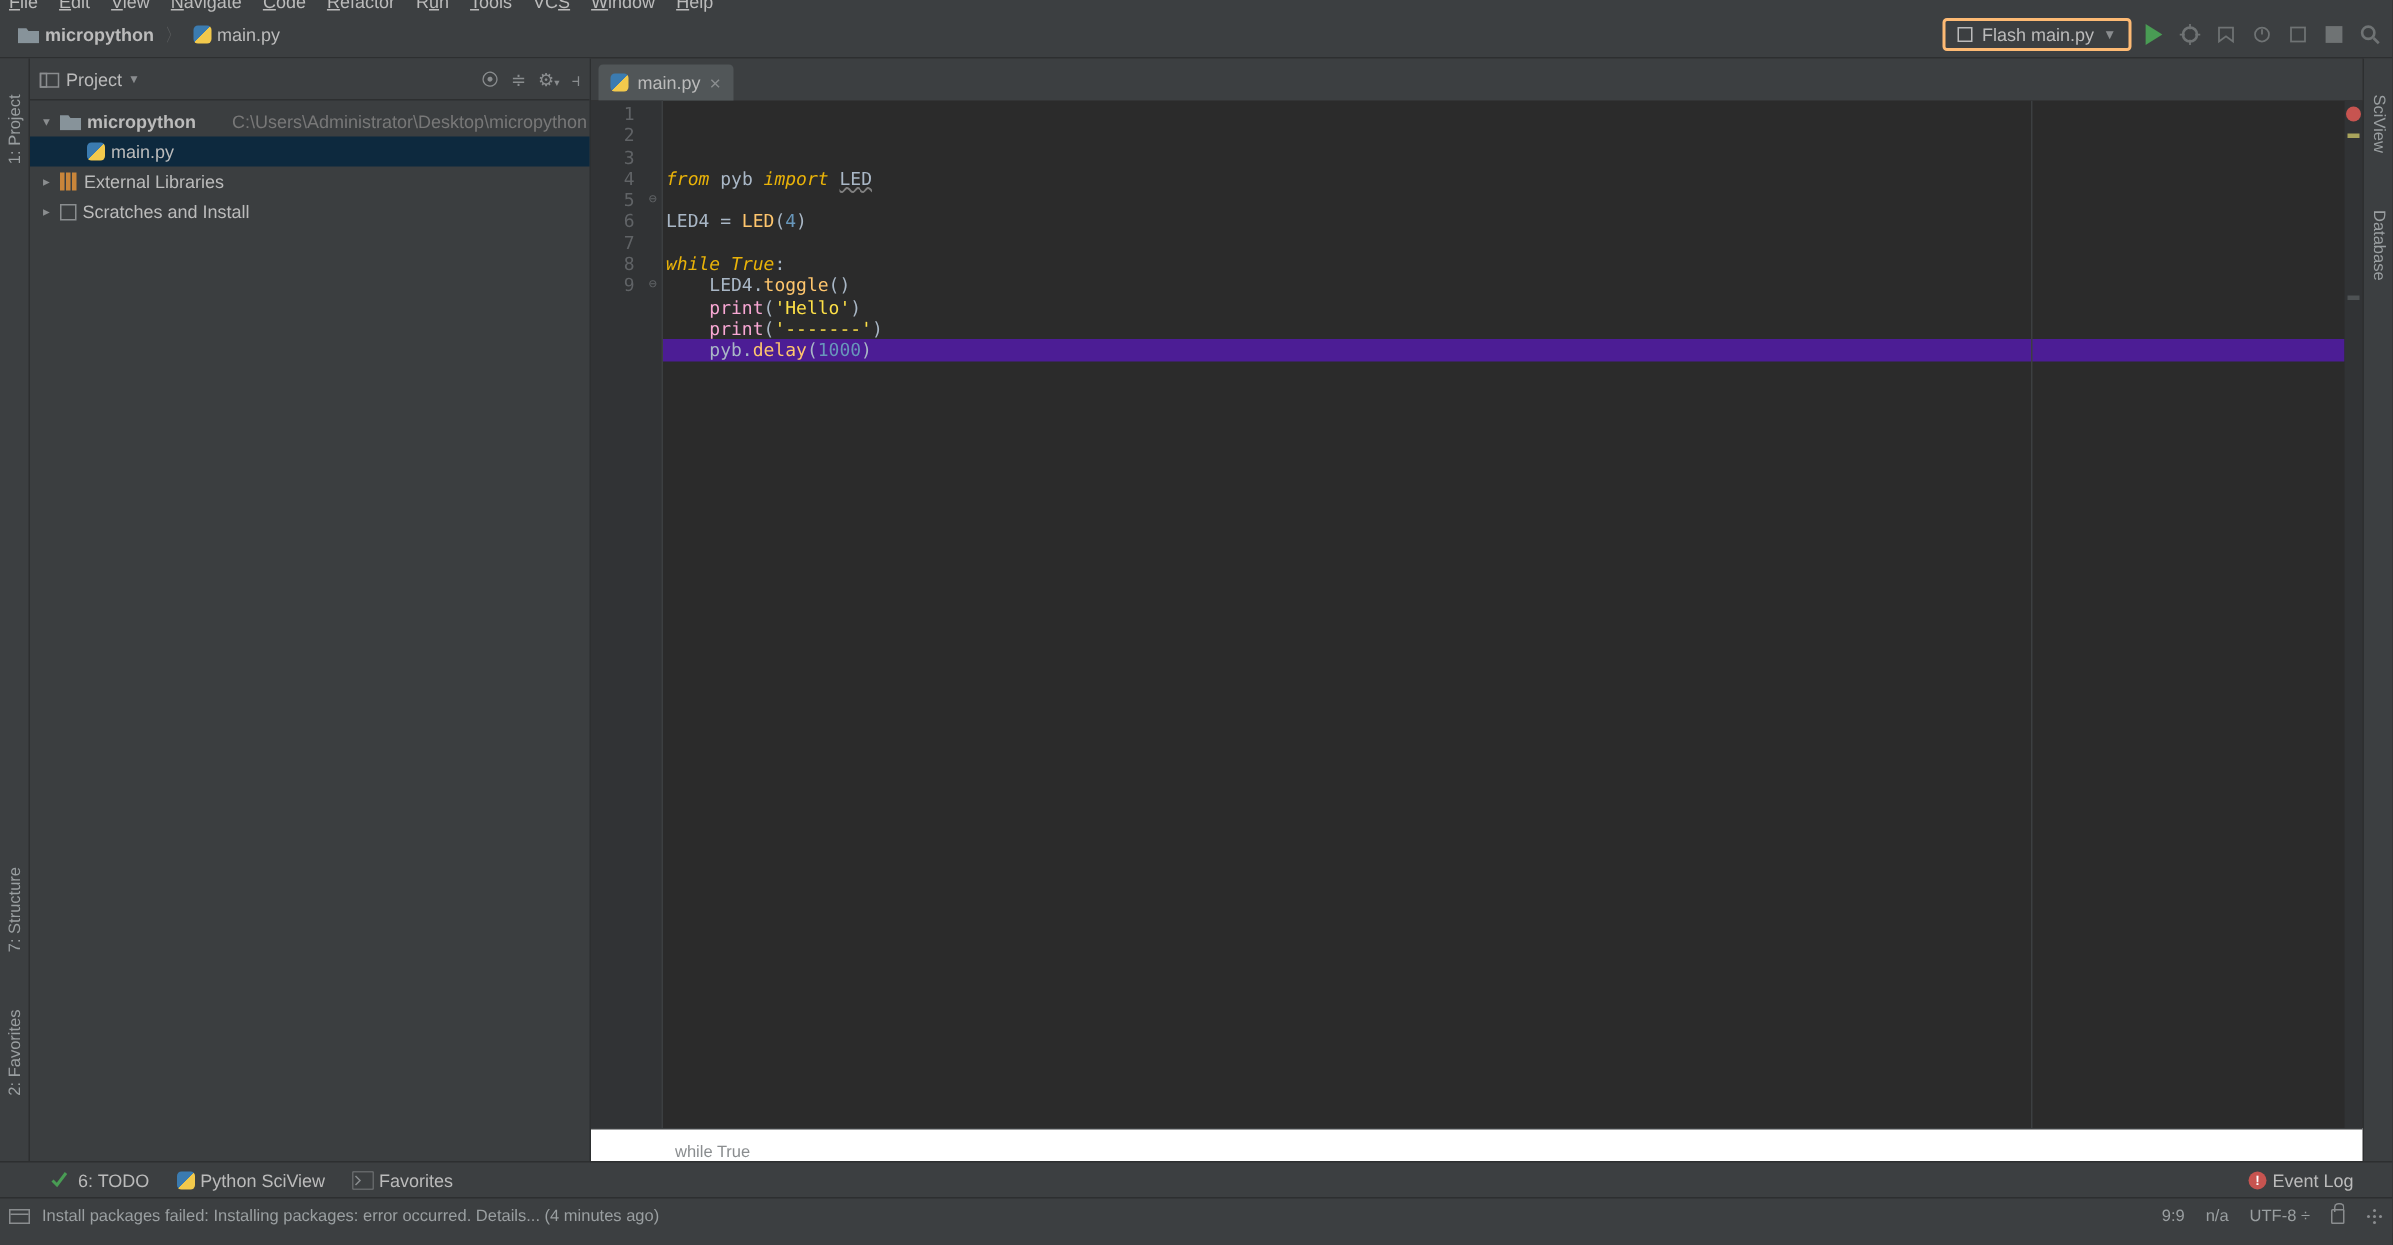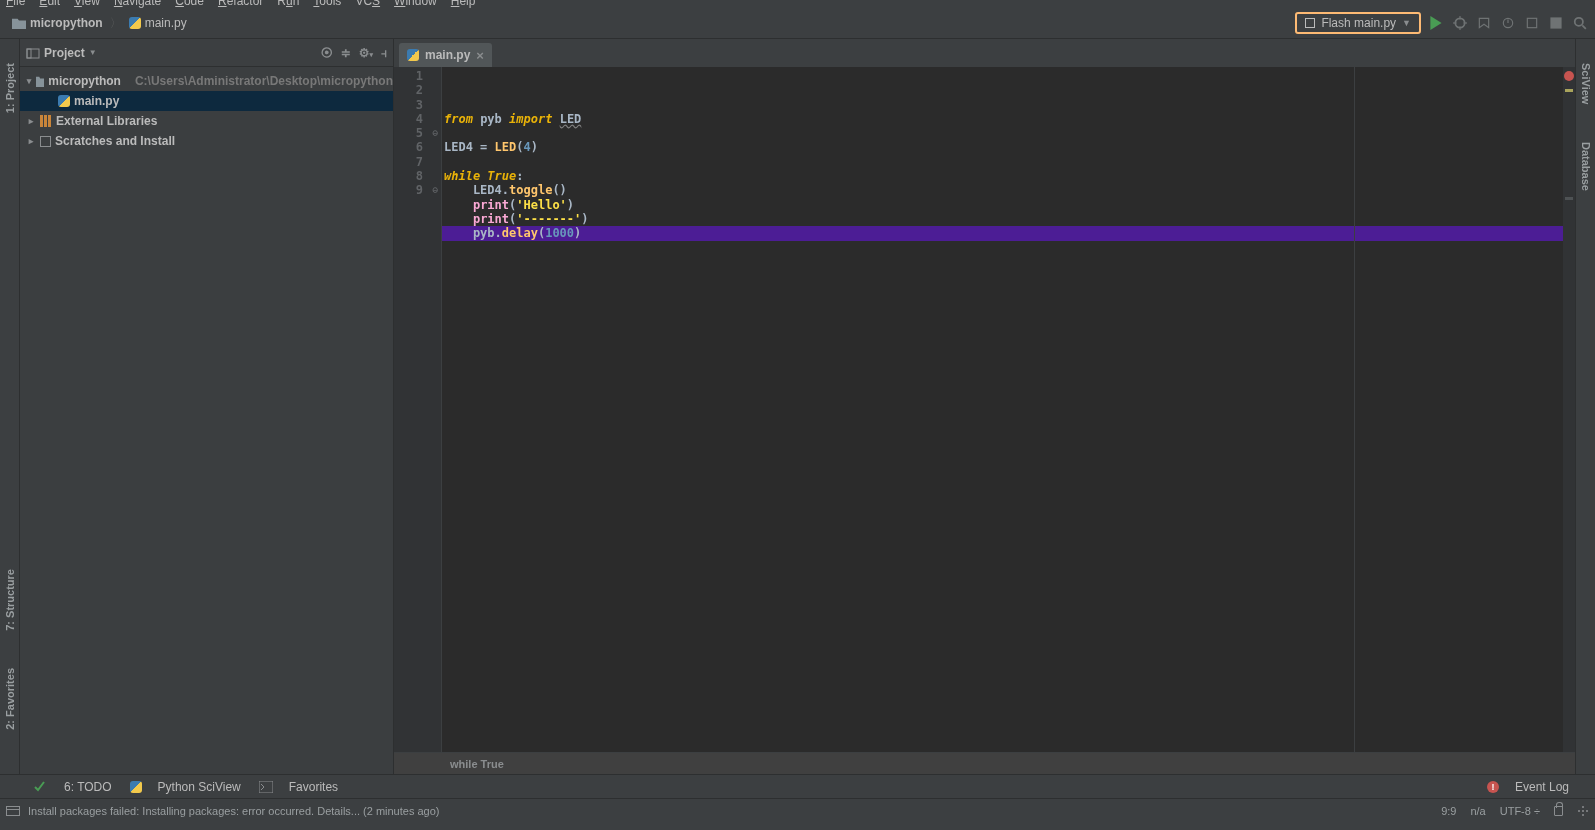--- a/index.html
+++ b/index.html
@@ -57,21 +57,20 @@
   width: 18px; height: 18px; display: flex; align-items: center; justify-content: center;
   color: #6f7374;
 }
 .tool-icon.play { color: #499c54; }
 .tool-icon svg { width: 14px; height: 14px; }
 
 .body-row {
   display: flex;
   height: 735px;
   position: relative;
-  font-weight: bold;
 }
 
 .left-gutter, .right-gutter {
   width: 20px;
   background: #3c3f41;
   display: flex;
   flex-direction: column;
   align-items: center;
   padding-top: 20px;
   gap: 30px;
@@ -181,35 +180,35 @@
 
 .error-stripe {
   width: 12px; background: #313335;
   position: relative;
 }
 .error-stripe .ind { position: absolute; width: 8px; height: 3px; left: 2px; }
 .error-stripe .err-dot { position: absolute; top: 4px; left: 1px; width: 10px; height: 10px; border-radius: 50%; background: #c75450; }
 
 .breadcrumb-editor {
   height: 22px;
-  background: #404040;
+  background: #ffffff;
   border-top: 1px solid #3c3f41;
-  display: flex; align-items: center;
+  display: flex; align-items: flex-end;
   padding-left: 56px;
   font-size: 11px; color: #8a8d8f;
 }
 
 .bottom-tools {
   height: 24px;
   background: #3c3f41;
   border-top: 1px solid #2d2f30;
   display: flex; align-items: center;
   padding: 0 6px; gap: 10px;
 }
-.bt-item { display: flex; align-items: center; gap: 16px; color: #bbbbbb; padding: 2px 4px; }
+.bt-item { display: flex; align-items: center; gap: 4px; color: #bbbbbb; padding: 2px 4px; }
 .bt-right { margin-left: auto; display: flex; align-items: center; gap: 6px; }
 .err-badge { width: 12px; height: 12px; border-radius: 50%; background: #c75450; color: #fff; font-size: 9px; display: flex; align-items: center; justify-content: center; font-weight: bold; }
 
 .statusbar {
   height: 24px;
   background: #3c3f41;
   border-top: 1px solid #2d2f30;
   display: flex; align-items: center;
   padding: 0 6px; gap: 8px;
   font-size: 11px; color: #9a9fa1;
@@ -329,21 +328,21 @@
         <span>≑</span>
         <span>⚙<small style="font-size:7px">▾</small></span>
         <span>⫞</span>
       </div>
     </div>
     <div class="tree">
       <div class="tree-row">
         <span class="arrow">▾</span>
         <span class="folder-icon"></span>
         <b>micropython</b>
-        <span class="muted" style="margin-left:10px">C:\Users\Administrator\Desktop\micropython</span>
+        <span class="muted" style="margin-left:20px">C:\Users\Administrator\Desktop\micropython</span>
       </div>
       <div class="tree-row indent1 selected">
         <span class="pyfile-icon"></span>
         <span>main.py</span>
       </div>
       <div class="tree-row">
         <span class="arrow">▸</span>
         <span class="lib-icon">
             <i></i>
             <i></i>
@@ -427,21 +426,21 @@
     <div class="bt-item">
       <span class="err-badge">!</span>
       <span>Event Log</span>
     </div>
     <div style="width:10px"></div>
   </div>
 </div>
 
 <div class="statusbar">
   <span class="win-icon"></span>
-  <span>Install packages failed: Installing packages: error occurred. Details... (2 minutes ago)</span>
+  <span>Install packages failed: Installing packages: error occurred. Details... (4 minutes ago)</span>
   <div class="right">
     <span>9:9</span>
     <span>n/a</span>
     <span><span>UTF-8</span> ÷</span>
     <span class="lock-icon"></span>
     <svg width="12" height="12" viewBox="0 0 12 12">
         <circle cx="6" cy="6" r="1" fill="#8a8d8f"></circle>
         <circle cx="2" cy="6" r="1" fill="#8a8d8f"></circle>
         <circle cx="10" cy="6" r="1" fill="#8a8d8f"></circle>
         <circle cx="6" cy="2" r="1" fill="#8a8d8f"></circle>

